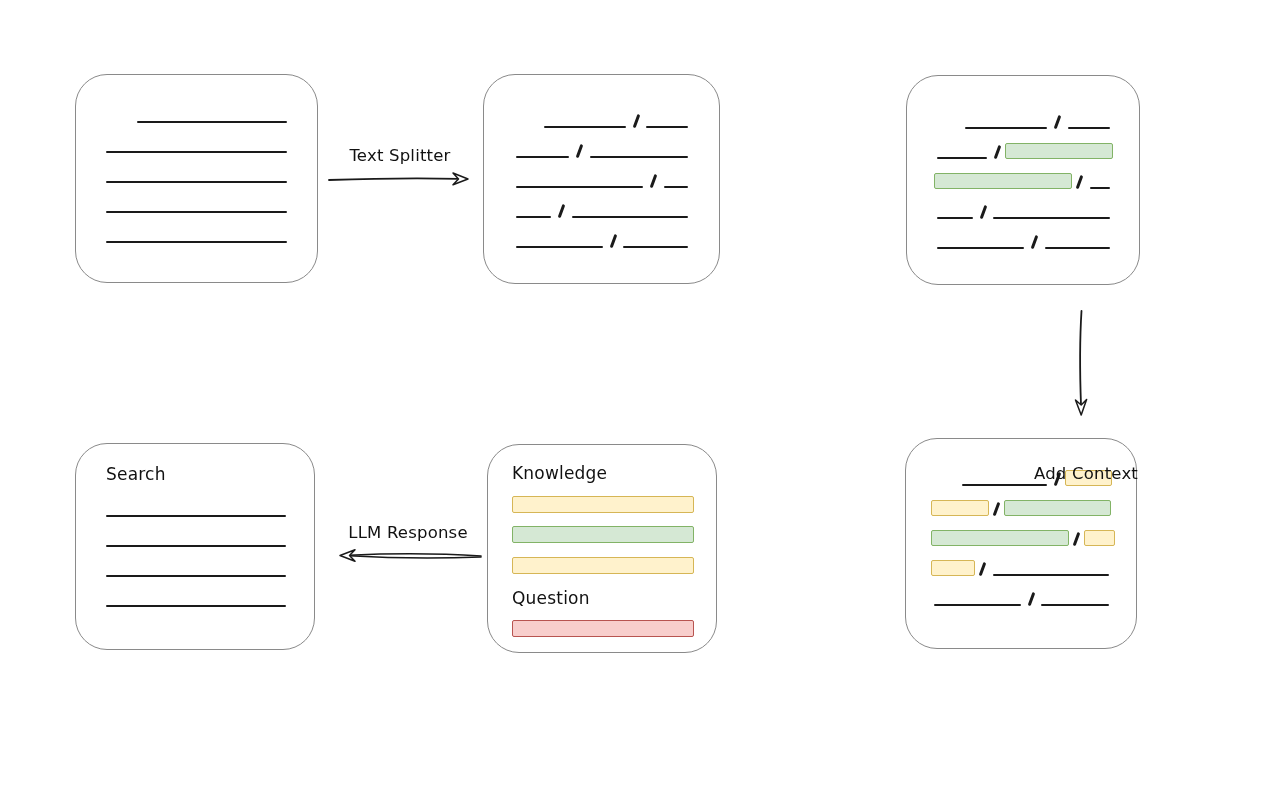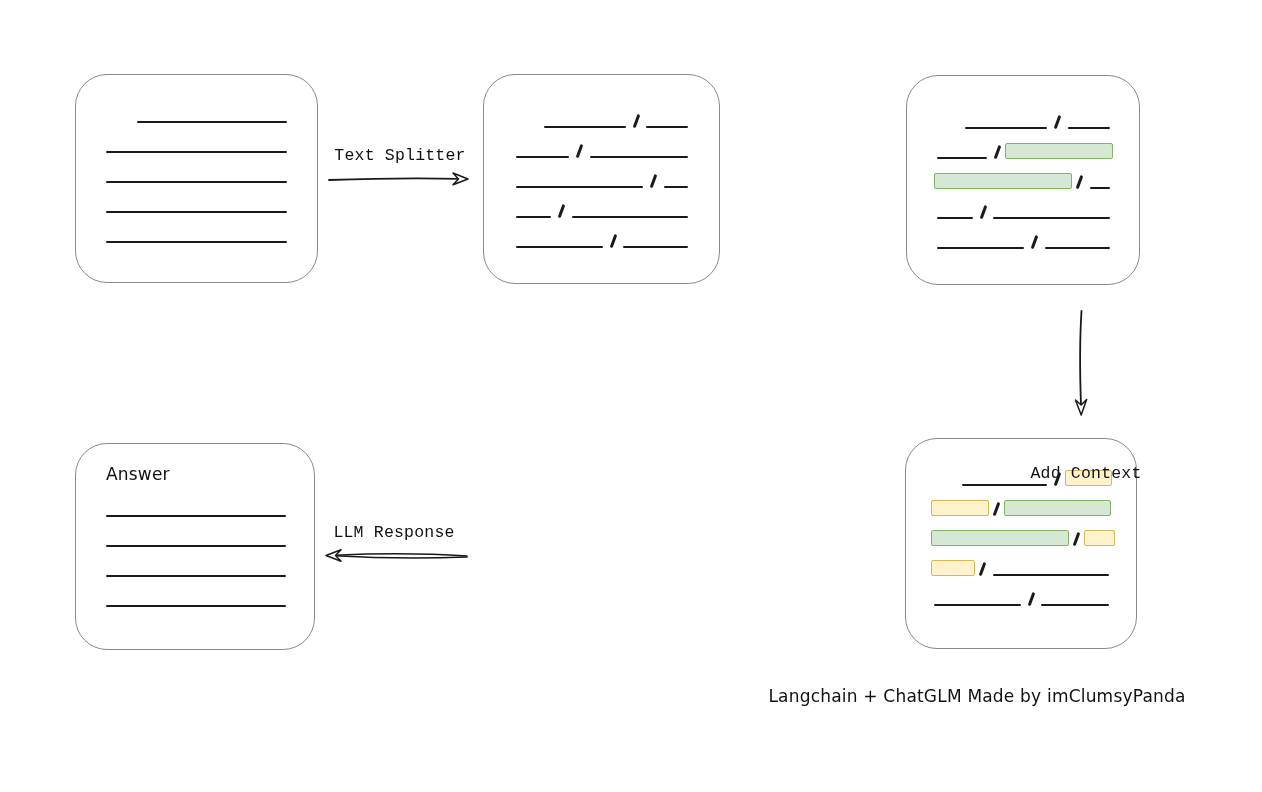--- a/index.html
+++ b/index.html
@@ -32,25 +32,25 @@
   .pbar.b1{margin-top:13px;}
   .pbar.b2{margin-top:13px;}
   .pbar.b3{margin-top:14px;}
   .q-label{margin-top:14px;}
   .pbar.b4{margin-top:12px;}
   
   .ans-line{height:2px;background:#1a1a1a;width:180px;margin-top:28px;border-radius:1px;}
   .ans-line.first{margin-top:31px;}
   
   .arrow-group{position:absolute;display:flex;flex-direction:column;align-items:center;}
-  .arrow-label{font-size:16.5px;color:#111;white-space:nowrap;letter-spacing:.2px;font-family:Liberation Mono, monospace;}
+  .arrow-label{font-size:16.5px;color:#111;white-space:nowrap;letter-spacing:.2px;}
   .ag-text-splitter{left:326px;top:146px;width:148px;}
   .ag-vector-search{left:742px;top:146px;width:148px;}
   .ag-generate-prompt{left:734px;top:516px;width:152px;}
-  .ag-llm-response{left:318px;top:523px;width:152px;}
+  .ag-llm-response{left:332px;top:523px;width:152px;}
   .ag-add-context{left:1006px;top:308px;width:150px;flex-direction:column;align-items:center;}
   .ag-add-context .arrow-label{margin-left:10px;margin-top:44px;}
   .arrow-svg{display:block;}
   
   .footer{position:absolute;left:762px;top:686px;width:430px;text-align:center;
     font-size:17px;color:#111;letter-spacing:.2px;}
 </style>
 </head>
 <body>
 
@@ -141,23 +141,31 @@
         <div class="seg-slash"></div>
         <div class="seg-line" style="width: 118px;"></div>
       </div>
       <div class="row">
         <div class="seg-line" style="width: 92px;"></div>
         <div class="seg-slash"></div>
         <div class="seg-line" style="width: 72px;"></div>
       </div>
     </div>
 
+  <div class="box prompt-box">
+    <div class="box-label">Knowledge</div>
+    <div class="pbar b1" style="background: rgb(255, 242, 204); border-color: rgb(214, 182, 86);"></div>
+    <div class="pbar b2" style="background: rgb(213, 232, 212); border-color: rgb(130, 179, 102);"></div>
+    <div class="pbar b3" style="background: rgb(255, 242, 204); border-color: rgb(214, 182, 86);"></div>
+    <div class="box-label q-label">Question</div>
+    <div class="pbar b4" style="background: rgb(248, 206, 204); border-color: rgb(184, 84, 80);"></div>
+  </div>
 
   <div class="box answer-box">
-    <div class="box-label">Answer</div>
+    <div class="box-label">Search</div>
     <div class="ans-line first"></div>
     <div class="ans-line"></div>
     <div class="ans-line"></div>
     <div class="ans-line"></div>
   </div>
 
   <div class="arrow-group ag-text-splitter">
     <div class="arrow-label">Text Splitter</div>
     <svg class="arrow-svg" width="148" height="26" viewBox="0 0 148 26">
       <path d="M3 15 C 45 13.5, 100 13, 133 13.8" fill="none" stroke="#1a1a1a" stroke-width="1.8" stroke-linecap="round"></path>
@@ -177,15 +185,14 @@
 
   <div class="arrow-group ag-llm-response">
     <div class="arrow-label">LLM Response</div>
     <svg class="arrow-svg" width="152" height="26" viewBox="0 0 152 26">
       <path d="M149 14 C 110 11.5, 55 11.5, 17 13.2" fill="none" stroke="#1a1a1a" stroke-width="1.6" stroke-linecap="round"></path>
       <path d="M149 15 C 110 16.5, 55 16, 17 13.8" fill="none" stroke="#1a1a1a" stroke-width="1.6" stroke-linecap="round"></path>
       <path d="M23 7.8 L8 13.5 L23 19.2 L17.5 13.5 Z" fill="#ffffff" stroke="#1a1a1a" stroke-width="1.5" stroke-linejoin="round"></path>
     </svg>
   </div>
 
-  <div class="footer">Langchain + ChatGLM Made by imClumsyPanda</div>
 
 </div>
 
 </body></html>

